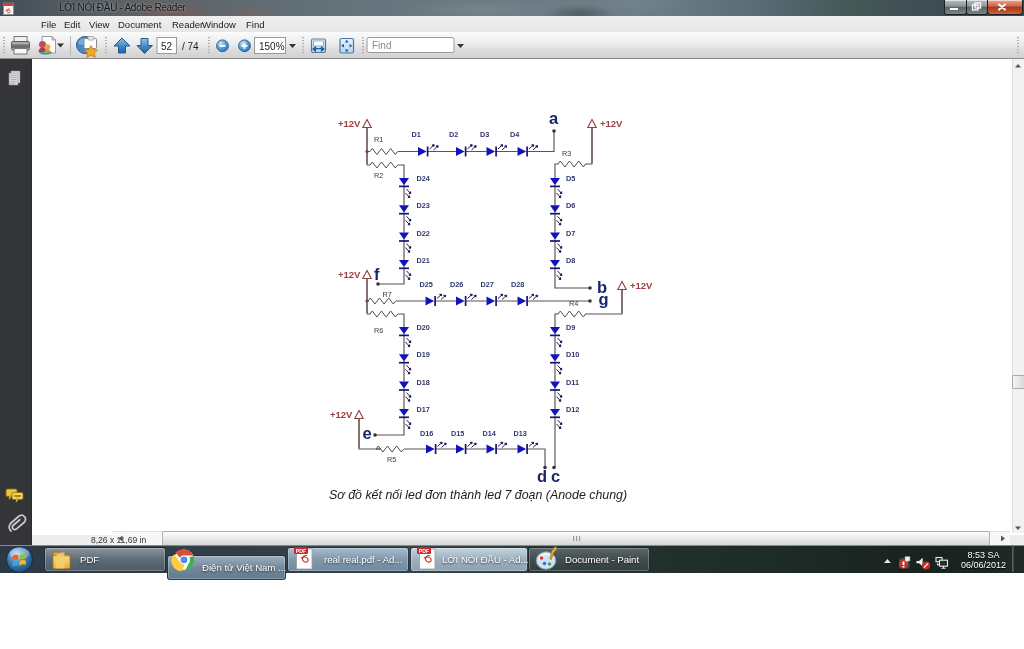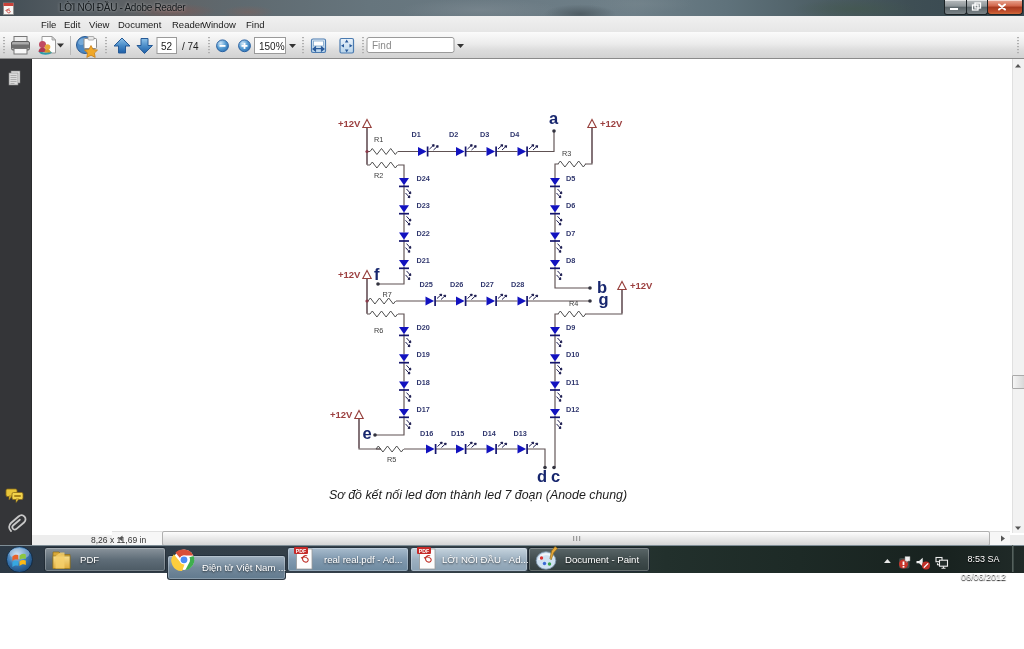--- a/index.html
+++ b/index.html
@@ -41,21 +41,21 @@
   #taskbar{left:0;top:545px;width:1024px;height:27px;
     background:linear-gradient(90deg,#2c3844 0%,#323e48 18%,#36424a 40%,#2c3a3a 55%,#22302c 65%,#1d2a26 78%,#18221f 92%,#202a28 100%);
     border-top:1px solid #7e8d96;}
   .tbtn{position:absolute;top:547px;height:23px;border-radius:3px;border:1px solid rgba(20,30,40,.8);box-shadow:inset 0 0 0 1px rgba(255,255,255,.25);color:#fff;}
   #tbtn-pdf{left:44px;width:120px;background:linear-gradient(#8a949c,#5f6d78 50%,#4c5a64);}
   #tbtn-chrome{left:167px;width:117px;background:linear-gradient(#9fb0bf,#74899b 50%,#617a8e);margin-top:8px;}
   #tbtn-real{left:287px;width:120px;background:linear-gradient(#a8bccd,#8099af 50%,#6e8aa0);}
   #tbtn-loi{left:410px;width:116px;background:linear-gradient(#c6d4de,#9db0c0 50%,#8ca2b4);}
   #tbtn-paint{left:528px;width:120px;background:linear-gradient(#5a6668,#414d4e 50%,#333f3f);}
   .tbtxt{position:absolute;top:6px;font-size:9.6px;color:#fff;text-shadow:0 1px 2px rgba(0,0,0,.7);white-space:nowrap;transform:translateZ(0);}
-  #tray{left:961px;top:550px;color:#fff;font-size:9px;text-align:center;line-height:18px;text-shadow:0 1px 1px #000;transform:translateZ(0);}
+  #tray{left:961px;top:550px;color:#fff;font-size:9px;text-align:center;line-height:10px;text-shadow:0 1px 1px #000;transform:translateZ(0);}
 </style>
 </head>
 <body>
 <div class="abs" id="titlebar"></div>
 <div class="abs" id="titletext">LỜI NÓI ĐẦU - Adobe Reader</div>
 <div class="abs" id="winbtns">
   <div class="wbtn" id="btnmin"></div>
   <div class="wbtn" id="btnmax"></div>
   <div class="wbtn" id="btnclose"></div>
   <svg style="position:absolute;left:0;top:0" width="77" height="15" viewBox="0 0 77 15">

